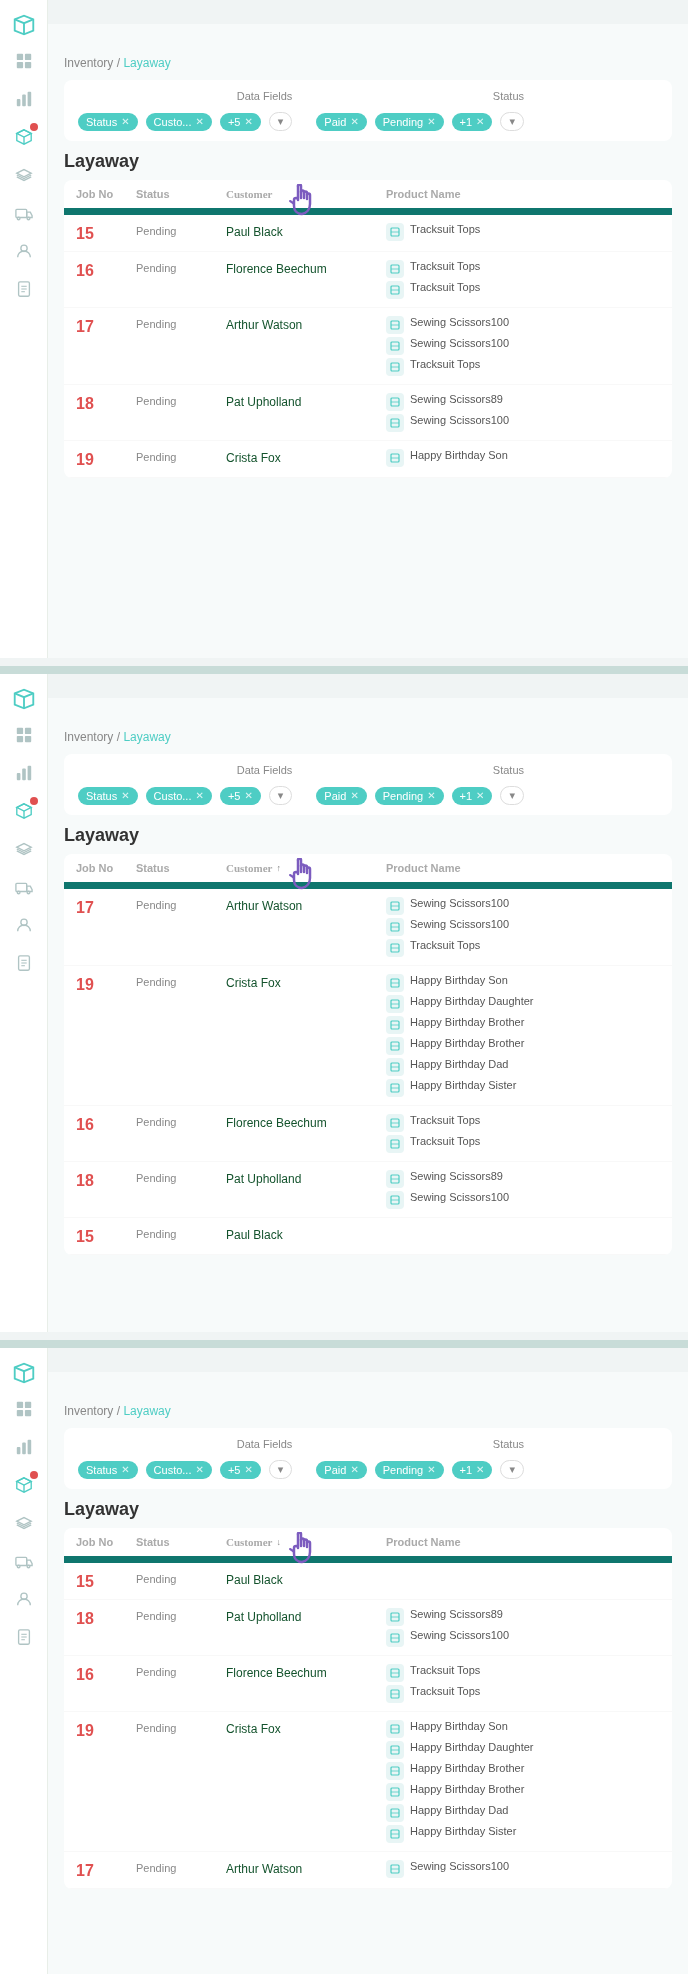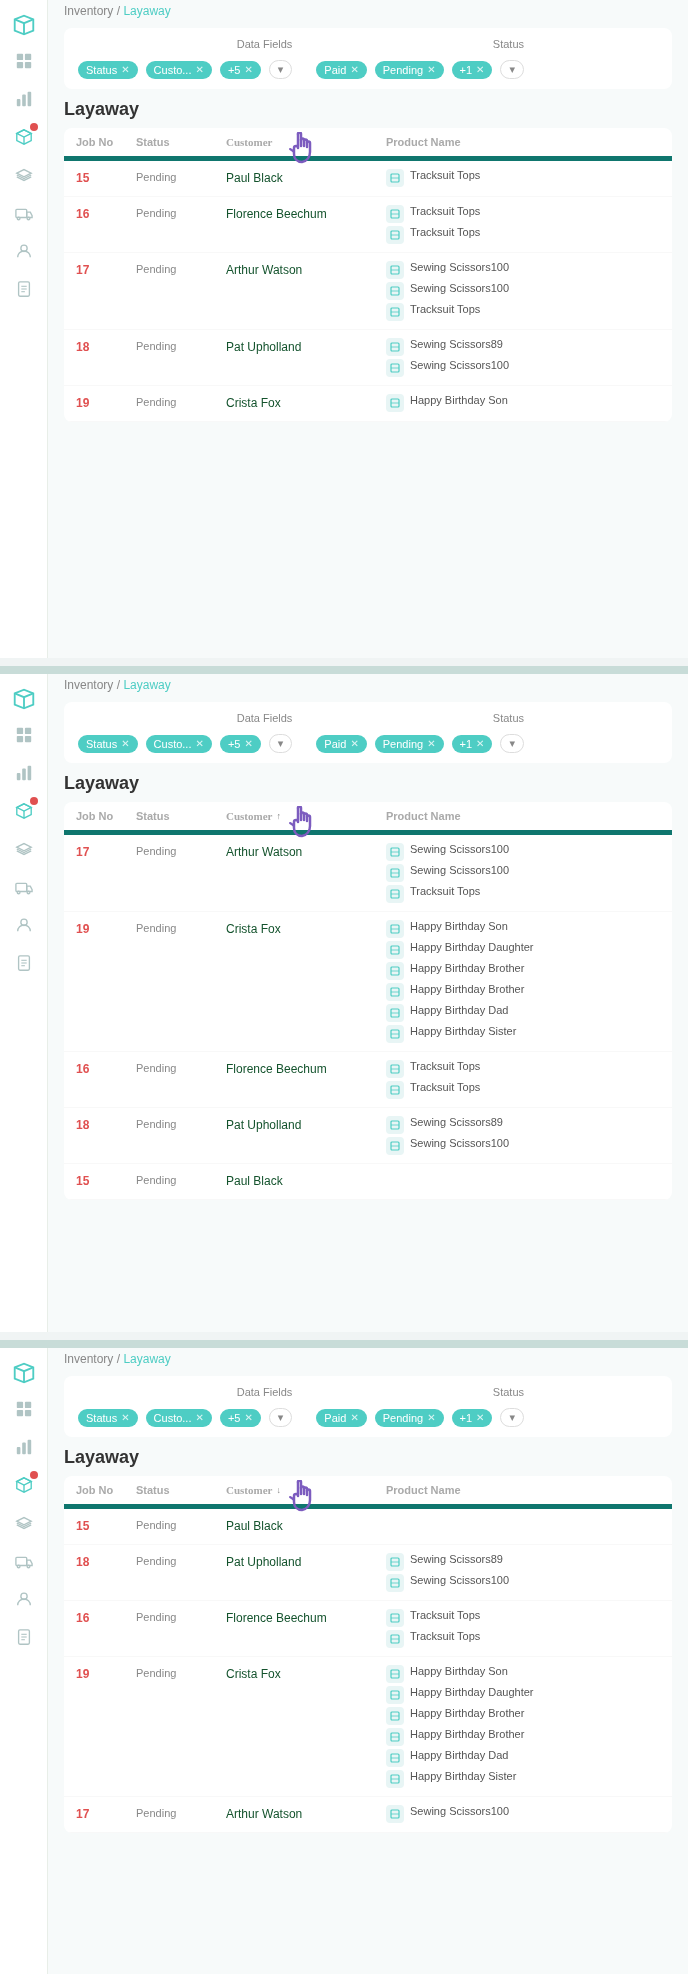--- a/index.html
+++ b/index.html
@@ -41,22 +41,23 @@
       top: -3px;
       right: -3px;
       width: 8px;
       height: 8px;
       background: #e05050;
       border-radius: 50%;
     }
 
     .main-content {
       flex: 1;
-      padding: 4px 16px;
+      padding: 32px 16px;
       background: #f7fafa;
+      margin-top: 24px;
     }
 
     .breadcrumb {
       font-size: 12px;
       color: #888;
       margin-bottom: 10px;
     }
     .breadcrumb span.current {
       color: #4ecdc4;
       font-weight: 500;
@@ -121,42 +122,42 @@
     .table-container {
       background: #fff;
       border-radius: 8px;
       overflow: hidden;
     }
 
     .table-header {
       display: grid;
       grid-template-columns: 60px 90px 160px 1fr;
       padding: 8px 12px;
-      border-bottom: 5px solid #0f766e;
+      border-bottom: 7px solid #0f766e;
       font-size: 11px;
       color: #aaa;
       font-weight: 600;
     }
 
     .sort-icon {
       font-size: 9px;
       color: #888;
     }
 
     .table-row {
       display: grid;
       grid-template-columns: 60px 90px 160px 1fr;
       padding: 8px 12px;
       border-bottom: 1px solid #f8f8f8;
       align-items: start;
       min-height: 36px;
     }
 
     .job-no {
-      font-size: 12px;
+      font-size: 16px;
       color: #e05050;
       font-weight: 600;
       padding-top: 2px;
     }
 
     .status-badge {
       font-size: 11px;
       color: #888;
       padding-top: 2px;
     }

